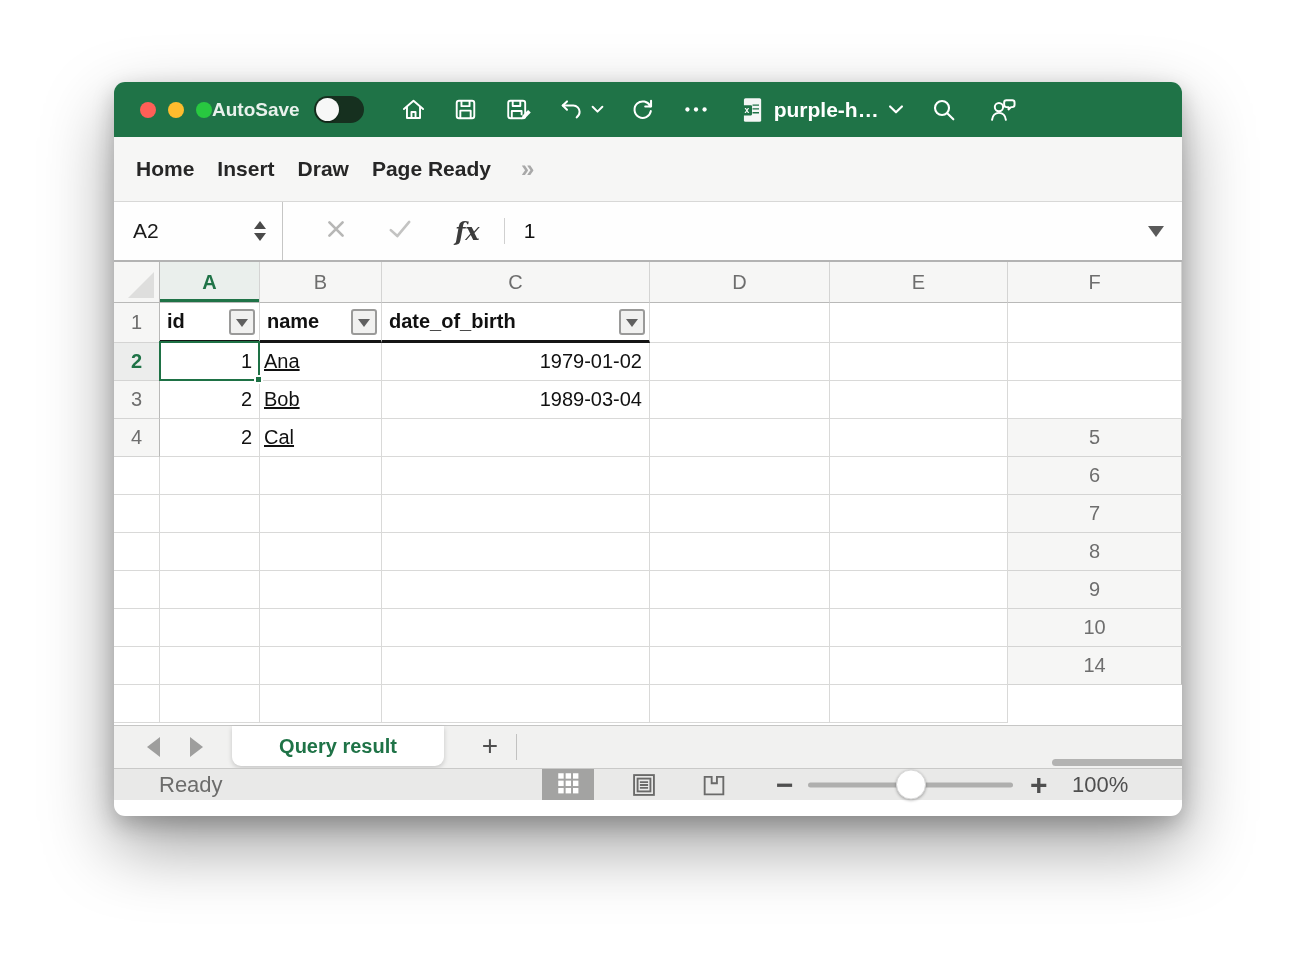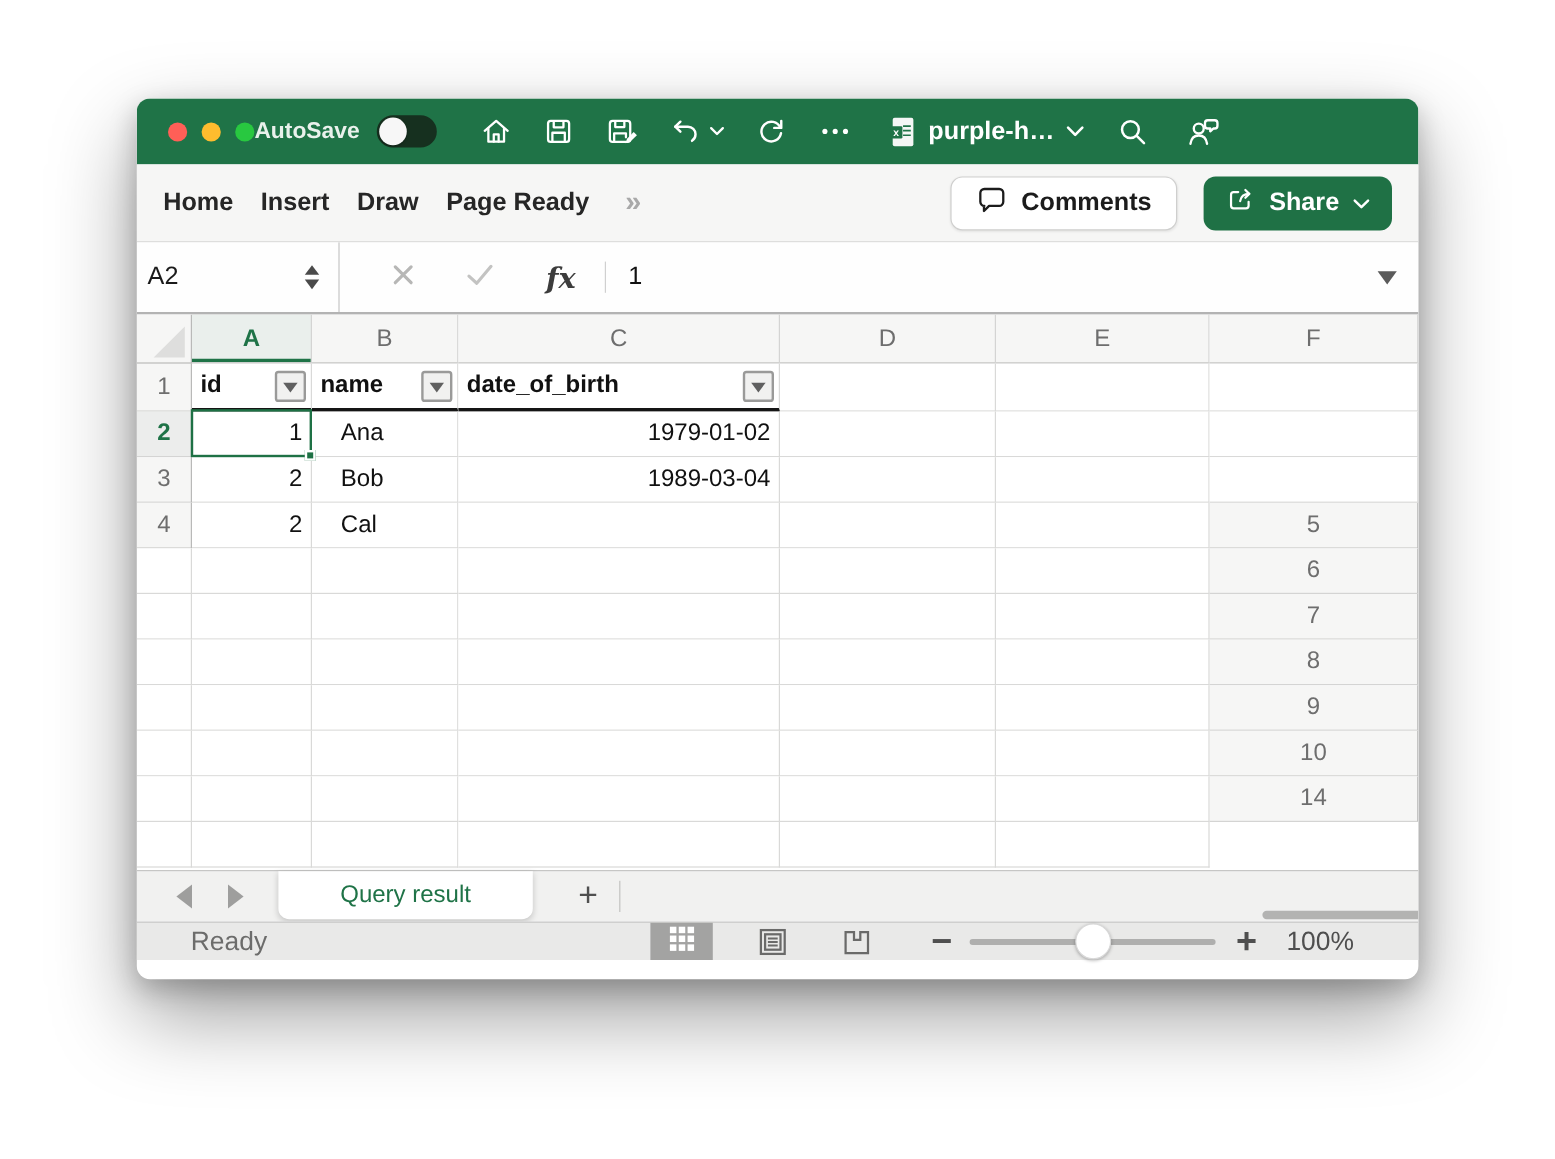--- a/index.html
+++ b/index.html
@@ -32,21 +32,21 @@
   .ribbon { height:65px; background:#f6f6f5; border-bottom:1px solid #d8d8d7; display:flex; align-items:center; padding:0 22px; flex:0 0 auto; }
   .ribbon-tabs { display:flex; align-items:center; gap:23px; }
   .ribbon-tab { font-size:21px; font-weight:600; color:#262626; cursor:default; }
   .ribbon-overflow { margin-left:30px; color:#a9a9a9; font-size:24px; font-weight:700; letter-spacing:-2px; }
   .ribbon-right { margin-left:auto; display:flex; align-items:center; gap:22px; }
   .comments-btn { height:45px; background:#fff; border:1px solid #cfcfce; border-radius:10px; display:flex; align-items:center; gap:11px; padding:0 20px; font-size:21px; font-weight:600; color:#1c1c1c; box-shadow:0 1px 2px rgba(0,0,0,.07); }
   .share-btn { height:45px; background:#1F7145; border-radius:10px; display:flex; align-items:center; gap:11px; padding:0 18px; font-size:21px; font-weight:600; color:#fff; }
 
   
   .formula-bar { height:60px; background:#fefefe; border-bottom:2px solid #b3b3b3; display:flex; align-items:center; flex:0 0 auto; position:relative; }
-  .name-box { width:168px; height:100%; display:flex; align-items:center; padding-left:9px; position:relative; flex:0 0 auto; }
+  .name-box { width:168px; height:100%; display:flex; align-items:center; padding-left:19px; position:relative; flex:0 0 auto; }
   .name-box-text { font-size:21px; color:#1a1a1a; }
   .spinner { position:absolute; right:16px; top:50%; transform:translateY(-50%); display:flex; flex-direction:column; gap:4px; align-items:center; }
   .spin-up { width:0; height:0; border-left:6px solid transparent; border-right:6px solid transparent; border-bottom:8px solid #4a4a4a; }
   .spin-down { width:0; height:0; border-left:6px solid transparent; border-right:6px solid transparent; border-top:8px solid #4a4a4a; }
   .fb-sep { width:1px; height:100%; background:#c6c6c5; flex:0 0 auto; }
   .fb-x { margin-left:42px; } .fb-check { margin-left:40px; }
   .fb-fx { margin-left:42px; font-family:"DejaVu Serif","Liberation Serif",serif; font-style:italic; font-size:24px; color:#3c3c3c; font-weight:600; }
   .fb-sep2 { width:1px; height:26px; background:#d0d0d0; margin-left:24px; flex:0 0 auto; }
   .fb-value { margin-left:19px; font-size:21px; color:#111; }
   .fb-expand { margin-left:auto; margin-right:18px; width:0; height:0; border-left:8px solid transparent; border-right:8px solid transparent; border-top:11px solid #5a5a5a; }
@@ -56,33 +56,33 @@
   #grid { display:grid; grid-template-columns:46px 100px 122px 268px 180px 178px 1fr; grid-template-rows:41px 40px repeat(10,38px); }
   .corner-cell { background:#f6f6f5; border-right:1px solid #b9b9b8; border-bottom:1px solid #b9b9b8; position:relative; }
   .corner-tri { position:absolute; right:5px; bottom:4px; width:0; height:0; border-bottom:26px solid #dededd; border-left:26px solid transparent; }
   .col-hdr { background:#f6f6f5; color:#6e6e6e; font-size:20px; display:flex; align-items:center; justify-content:center; border-right:1px solid #d4d4d3; border-bottom:1px solid #b9b9b8; }
   .col-hdr.sel { background:#eaefec; color:#1F7347; font-weight:600; box-shadow:inset 0 -3px 0 #1F7347; }
   .row-hdr { background:#f6f6f5; color:#6e6e6e; font-size:20px; display:flex; align-items:center; justify-content:center; border-bottom:1px solid #d4d4d3; border-right:1px solid #b9b9b8; }
   .row-hdr.sel { background:#ecedec; color:#1F7347; font-weight:600; }
   .cell { background:#fff; border-right:1px solid #d9d9d8; border-bottom:1px solid #d9d9d8; font-size:20px; color:#111; display:flex; align-items:center; position:relative; }
   .cell.t-hdr { border-bottom:3px solid #151515;gap:24px; }
   .hdr-label { padding-left:7px; font-weight:700; }
-  .val.left { padding-left:24px; }
+  .val.left { padding-left:4px;text-decoration:underline; }
   .val.right { margin-left:auto; padding-right:7px; }
   .filter-btn { margin-left:auto; margin-right:4px; width:26px; height:26px; background:#f1f1f0; border:2px solid #9a9a99; border-radius:3px; display:flex; align-items:center; justify-content:center; }
   .f-tri { width:0; height:0; border-left:6px solid transparent; border-right:6px solid transparent; border-top:8px solid #606060; margin-top:2px; }
   .sel-ov { position:absolute; left:-1px; top:-2px; right:-1px; bottom:-1px; border:2.5px solid #1E7145; z-index:5; pointer-events:none; }
   .fill-handle { position:absolute; right:-5px; bottom:-5px; width:9px; height:9px; background:#1E7145; border:2px solid #fff; pointer-events:auto; }
 
   
   .tabbar { height:43px; background:#f1f1f0; border-top:1px solid #c6c6c5; position:relative; flex:0 0 auto; }
   .nav-arrow { position:absolute; top:50%; transform:translateY(-50%); width:0; height:0; }
   .nav-arrow.left { left:33px; border-top:10px solid transparent; border-bottom:10px solid transparent; border-right:13px solid #9e9e9d; }
   .nav-arrow.right { left:76px; border-top:10px solid transparent; border-bottom:10px solid transparent; border-left:13px solid #9e9e9d; }
-  .sheet-tab { position:absolute; left:118px; top:0; width:212px; height:40px; background:#fff; border-radius:0 0 9px 9px; box-shadow:0 2px 5px rgba(0,0,0,.18); display:flex; align-items:center; justify-content:center; font-size:20px; font-weight:400; color:#1F7347; }
+  .sheet-tab { position:absolute; left:118px; top:0; width:212px; height:40px; background:#fff; border-radius:0 0 9px 9px; box-shadow:0 2px 5px rgba(0,0,0,.18); display:flex; align-items:center; justify-content:center; font-size:20px; font-weight:700; color:#1F7347; }
   .add-tab { position:absolute; left:352px; top:0; width:48px; height:40px; display:flex; align-items:center; justify-content:center; font-size:28px; font-weight:500; color:#4f4f4f; }
   .tab-divider { position:absolute; left:402px; top:8px; width:1px; height:26px; background:#c2c2c1; }
   .hscrollbar { position:absolute; right:0; bottom:2px; width:130px; height:7px; background:#b3b3b2; border-radius:4px 0 0 4px; }
 
   
   .statusbar { height:32px; background:#e9e9e8; border-top:1px solid #c9c9c8; position:relative; flex:0 0 auto; }
   .sb-ready { position:absolute; left:45px; top:50%; transform:translateY(-50%); font-size:22px; color:#6c6c6b; }
   .sb-grid-btn { position:absolute; left:428px; top:0; width:52px; height:100%; background:#a3a3a2; display:flex; align-items:center; justify-content:center; }
   .sb-icon { position:absolute; top:50%; transform:translateY(-50%); display:flex; }
   .sb-layout { left:516px; } .sb-break { left:586px; }
@@ -196,45 +196,20 @@
   </div>
 
   <div class="ribbon">
     <div class="ribbon-tabs">
       <span class="ribbon-tab">Home</span>
       <span class="ribbon-tab">Insert</span>
       <span class="ribbon-tab">Draw</span>
       <span class="ribbon-tab">Page Ready</span>
     </div>
     <span class="ribbon-overflow">»</span>
-    <div class="ribbon-right">
-      <div class="comments-btn">
-        <span>
-          <svg width="27" height="25" viewBox="0 0 24 22" fill="none" stroke="#1c1c1c" stroke-width="1.7" stroke-linecap="round" stroke-linejoin="round">
-              <path d="M6.5 3 h11 a3 3 0 0 1 3 3 v6.5 a3 3 0 0 1 -3 3 H10 l-3.8 3.8 v-3.8 H6.5 a3 3 0 0 1 -3 -3 V6 a3 3 0 0 1 3 -3z"></path>
-            </svg>
-        </span>
-        <span>Comments</span>
-      </div>
-      <div class="share-btn">
-        <span>
-          <svg width="26" height="24" viewBox="0 0 24 22" fill="none" stroke="#fff" stroke-width="1.7" stroke-linecap="round" stroke-linejoin="round">
-              <path d="M10 5.5 H6.5 a2 2 0 0 0 -2 2 V16 a2 2 0 0 0 2 2 h9.5 a2 2 0 0 0 2 -2 v-3"></path>
-              <path d="M11.5 12.5 c.6-3.6 3-5.6 7-5.6"></path>
-              <path d="M15.5 3.9 l3 3 -3 3"></path>
-            </svg>
-        </span>
-        <span>Share</span>
-        <span>
-          <svg width="15" height="10" viewBox="0 0 14 9" fill="none" stroke="#fff" stroke-width="1.9" stroke-linecap="round" stroke-linejoin="round">
-              <path d="M1.8 1.8 L7 7 L12.2 1.8"></path>
-            </svg>
-        </span>
-      </div>
-    </div>
   </div>
 
   <div class="formula-bar">
     <div class="name-box">
       <span class="name-box-text">A2</span>
       <div class="spinner">
         <div class="spin-up"></div>
         <div class="spin-down"></div>
       </div>
     </div>

